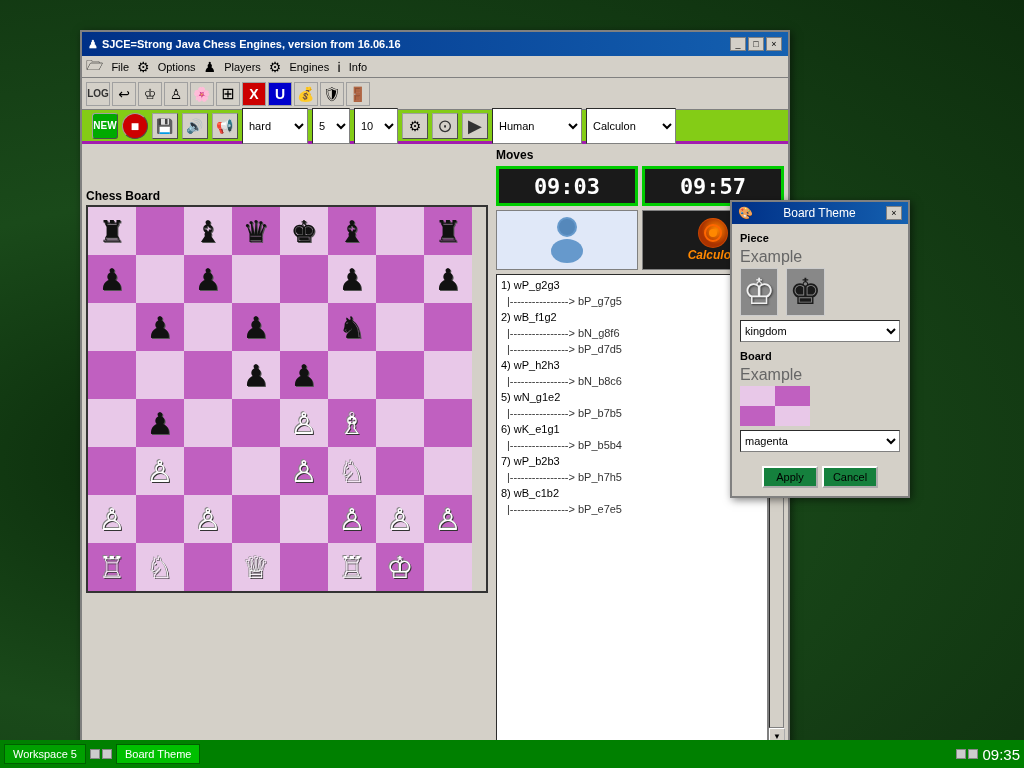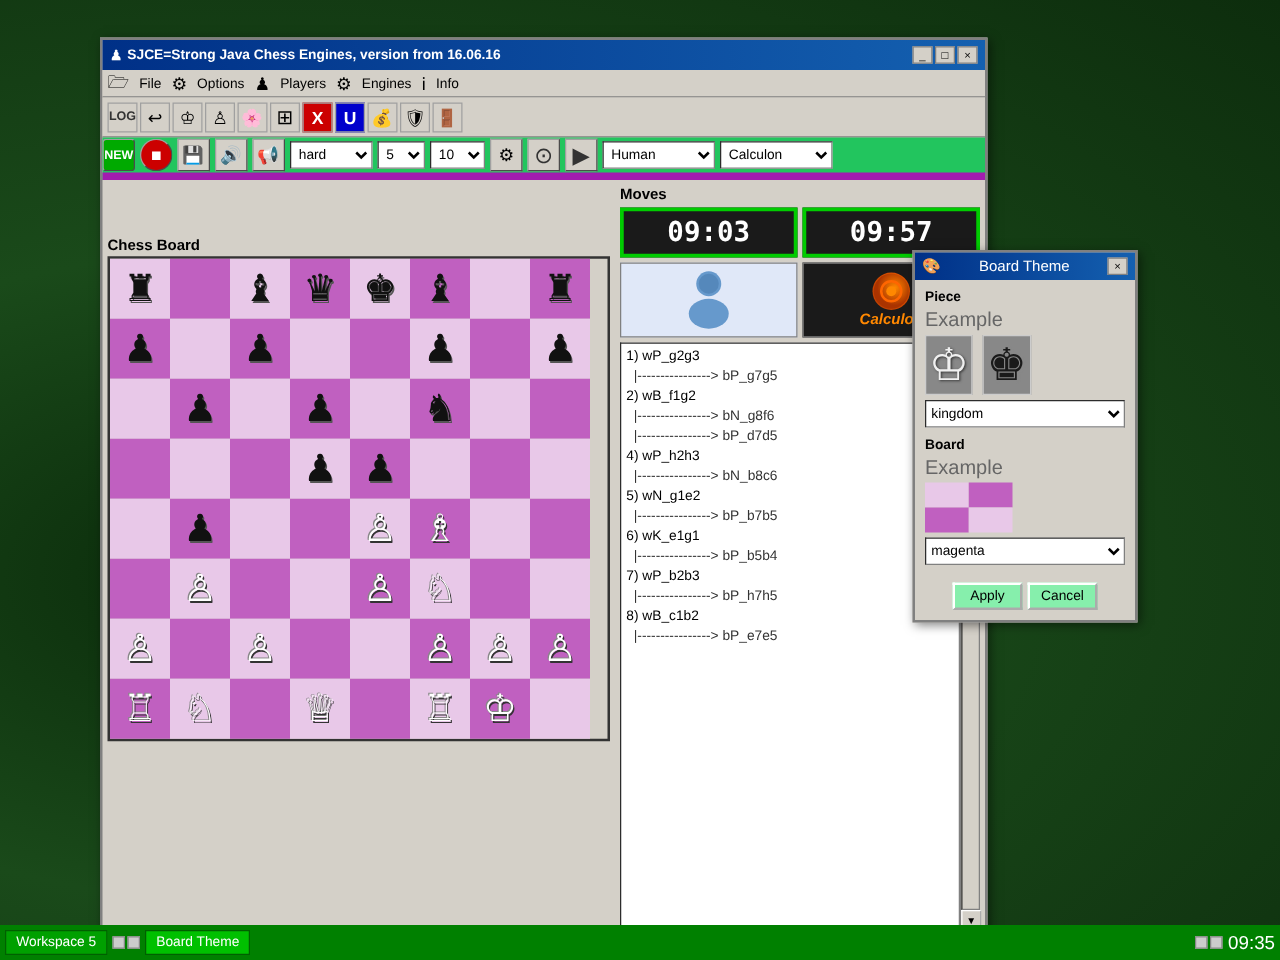--- a/index.html
+++ b/index.html
@@ -109,43 +109,43 @@
       border: 1px solid #a0a0a0;
       display: flex;
       align-items: center;
       justify-content: center;
       font-size: 14px;
       cursor: pointer;
     }
 
     
     .controls-row {
-      background: #22c55e;
-      padding: 3px 0;
-      display: flex;
-      gap: 4px;
-      align-items: center;
-      border-bottom: 6px solid #a21caf;
+      background: #84cc16;
+      padding: 3px 10px;
+      display: flex;
+      gap: 4px;
+      align-items: center;
+      border-bottom: 3px solid #a21caf;
       height: 34px;
     }
 
     .ctrl-btn {
       width: 26px;
       height: 26px;
       background: #d4d0c8;
       border: 1px outset #a0a0a0;
       cursor: pointer;
       display: flex;
       align-items: center;
       justify-content: center;
       font-size: 14px;
     }
 
     .ctrl-select {
-      height: 22px;
+      height: 36px;
       background: white;
       border: 1px inset #808080;
       font-size: 11px;
       padding: 0 2px;
     }
 
     
     .content-area {
       display: flex;
       height: calc(100% - 112px);
@@ -355,21 +355,21 @@
 
     .theme-buttons {
       display: flex;
       gap: 4px;
       justify-content: center;
       margin-top: 6px;
     }
 
     .theme-btn {
       padding: 3px 0;
-      background: #86efac;
+      background: #15803d;
       border: 2px outset #ffffff;
       font-size: 11px;
       cursor: pointer;
       min-width: 56px;
     }
 
     
     .taskbar {
       position: absolute;
       bottom: 0;

